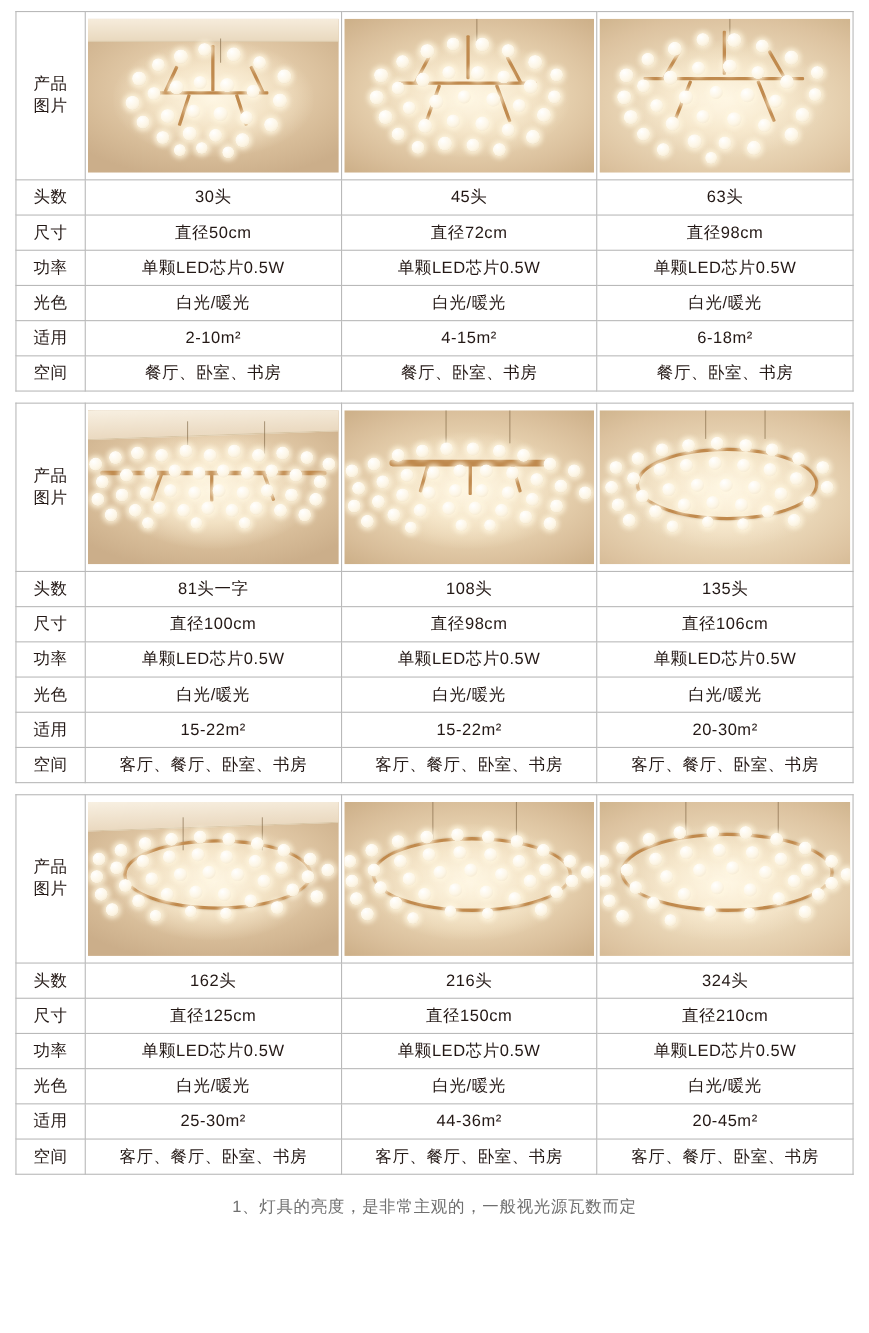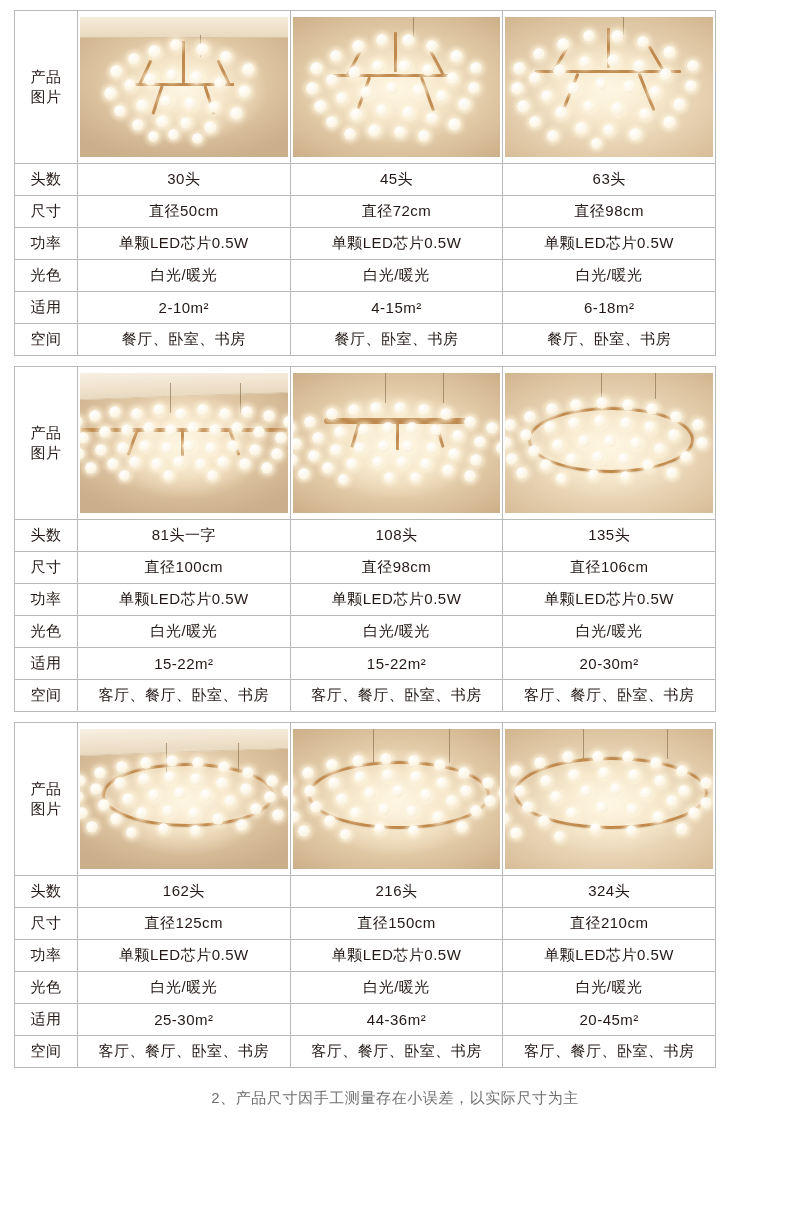--- a/index.html
+++ b/index.html
@@ -6,21 +6,21 @@
   body{
     width:790px;
     background:#ffffff;
     font-family:"Liberation Sans","DejaVu Sans",sans-serif;
     color:#231815;
     -webkit-font-smoothing:antialiased;
   }
   .page{width:790px;box-sizing:border-box;padding:10px 14px 6px 14px;}
 
   table.spec{
-    width:702px;
+    width:762px;
     border-collapse:collapse;
     table-layout:fixed;
     margin-bottom:10px;
     border:1px solid #b9b9b9;
   }
   table.spec td{
     border:1px solid #b9b9b9;
     text-align:center;
     vertical-align:middle;
     font-size:15px;
@@ -720,16 +720,16 @@
     <tr>
       <td class="label">空间</td>
       <td class="val">客厅、餐厅、卧室、书房</td>
       <td class="val">客厅、餐厅、卧室、书房</td>
       <td class="val">客厅、餐厅、卧室、书房</td>
     </tr>
   </tbody>
     </table>
 
   <div class="notes">
-    <div>2、产品尺寸因手工测量存在小误差，以实际尺寸为主</div>
+    <div>1、灯具的亮度，是非常主观的，一般视光源瓦数而定</div>
   </div>
 
 </div>
 
 </body></html>

